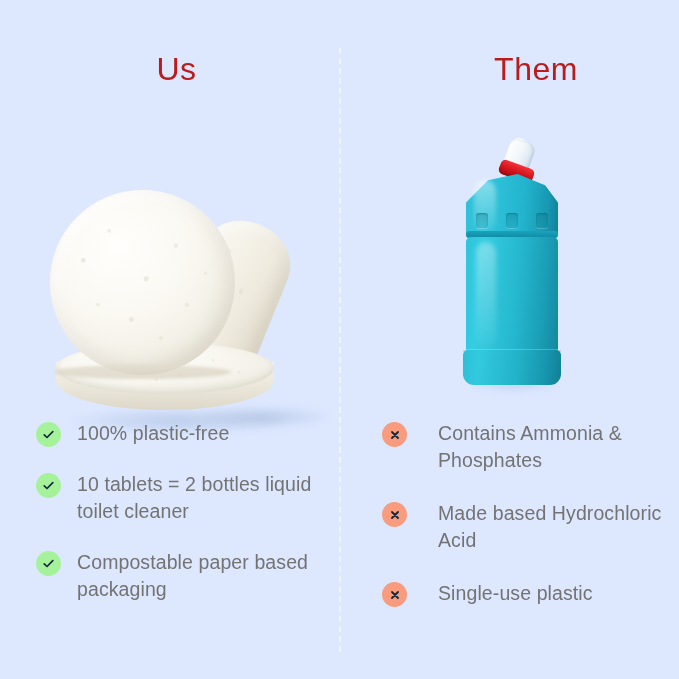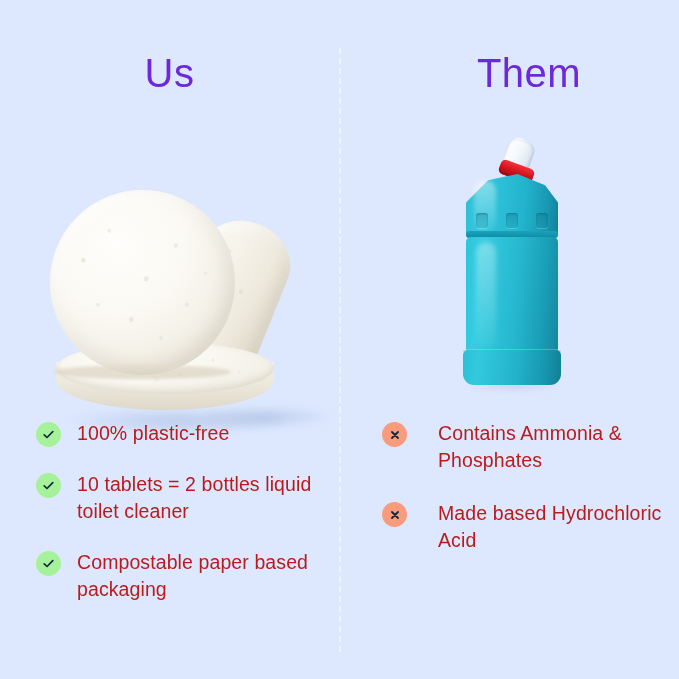--- a/index.html
+++ b/index.html
@@ -29,25 +29,26 @@
     left: 339px;
     top: 48px;
     width: 0px;
     height: 604px;
     border-left: 2px dashed #eef4ff;
   }
 
   
   .heading {
     position: absolute;
-    font-size: 40px;
+    font-size: 32px;
     font-weight: 500;
-    color: #6d28d9;
+    color: #b91c1c;
     letter-spacing: 0.5px;
     white-space: nowrap;
+    padding-left: 7px;
   }
   .heading.us   { left: 0; width: 339px; text-align: center; top: 51px; }
   .heading.them { left: 359px; width: 340px; text-align: center; top: 51px; }
 
   
   .hero {
     position: absolute;
     top: 130px;
     height: 275px;
   }
@@ -349,21 +350,21 @@
     margin-top: 2px;
   }
   .badge.check { background: #a6f29a; }
   .badge.cross { background: #f99b7d; }
   .badge svg { display: block; }
 
   .bullet-text {
     margin-left: 16px;
     font-size: 19.5px;
     line-height: 27px;
-    color: #b91c1c;
+    color: #737373;
     font-weight: 400;
     letter-spacing: 0.1px;
   }
   .bullets.right .bullet-text { margin-left: 31px; }
 </style>
 </head>
 <body>
 
 <div id="infographic">
 
@@ -460,16 +461,24 @@
 
     <div class="bullet-item">
       <span class="badge cross">
         <svg width="12" height="12" viewBox="0 0 12 12" aria-hidden="true">
           <path d="M3 3 L9 9 M9 3 L3 9" fill="none" stroke="#15293f" stroke-width="1.9" stroke-linecap="round"></path>
         </svg>
       </span>
       <span class="bullet-text">Made based Hydrochloric Acid</span>
     </div>
 
+    <div class="bullet-item">
+      <span class="badge cross">
+        <svg width="12" height="12" viewBox="0 0 12 12" aria-hidden="true">
+          <path d="M3 3 L9 9 M9 3 L3 9" fill="none" stroke="#15293f" stroke-width="1.9" stroke-linecap="round"></path>
+        </svg>
+      </span>
+      <span class="bullet-text">Single-use plastic</span>
+    </div>
 
   </div>
 
 </div>
 
 </body></html>

